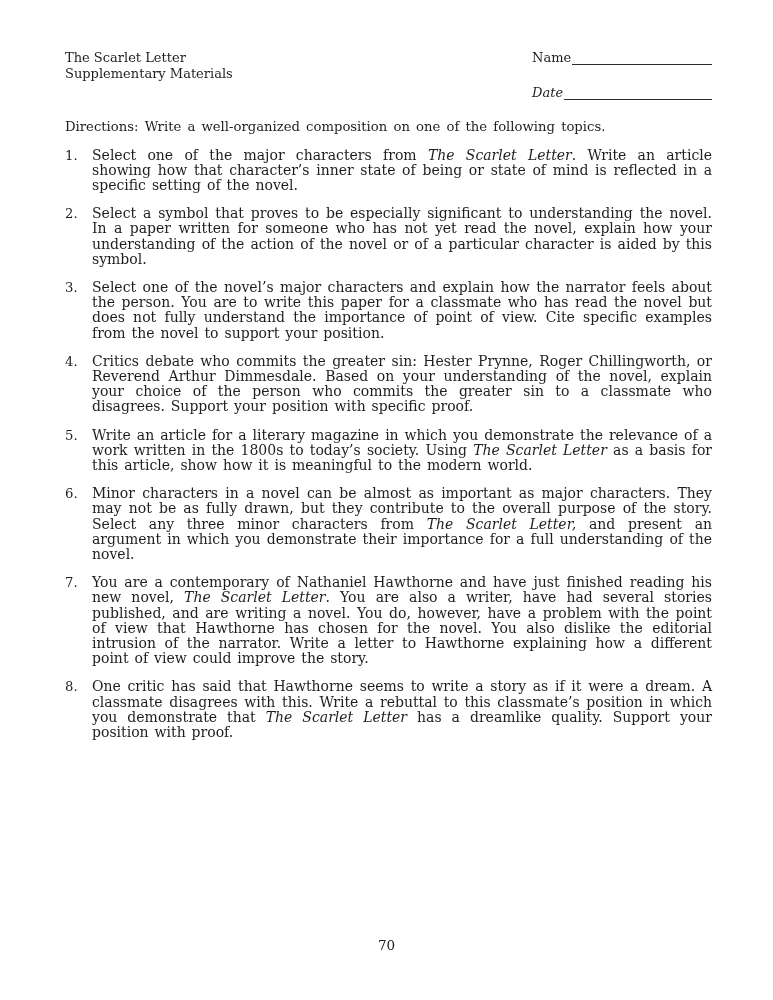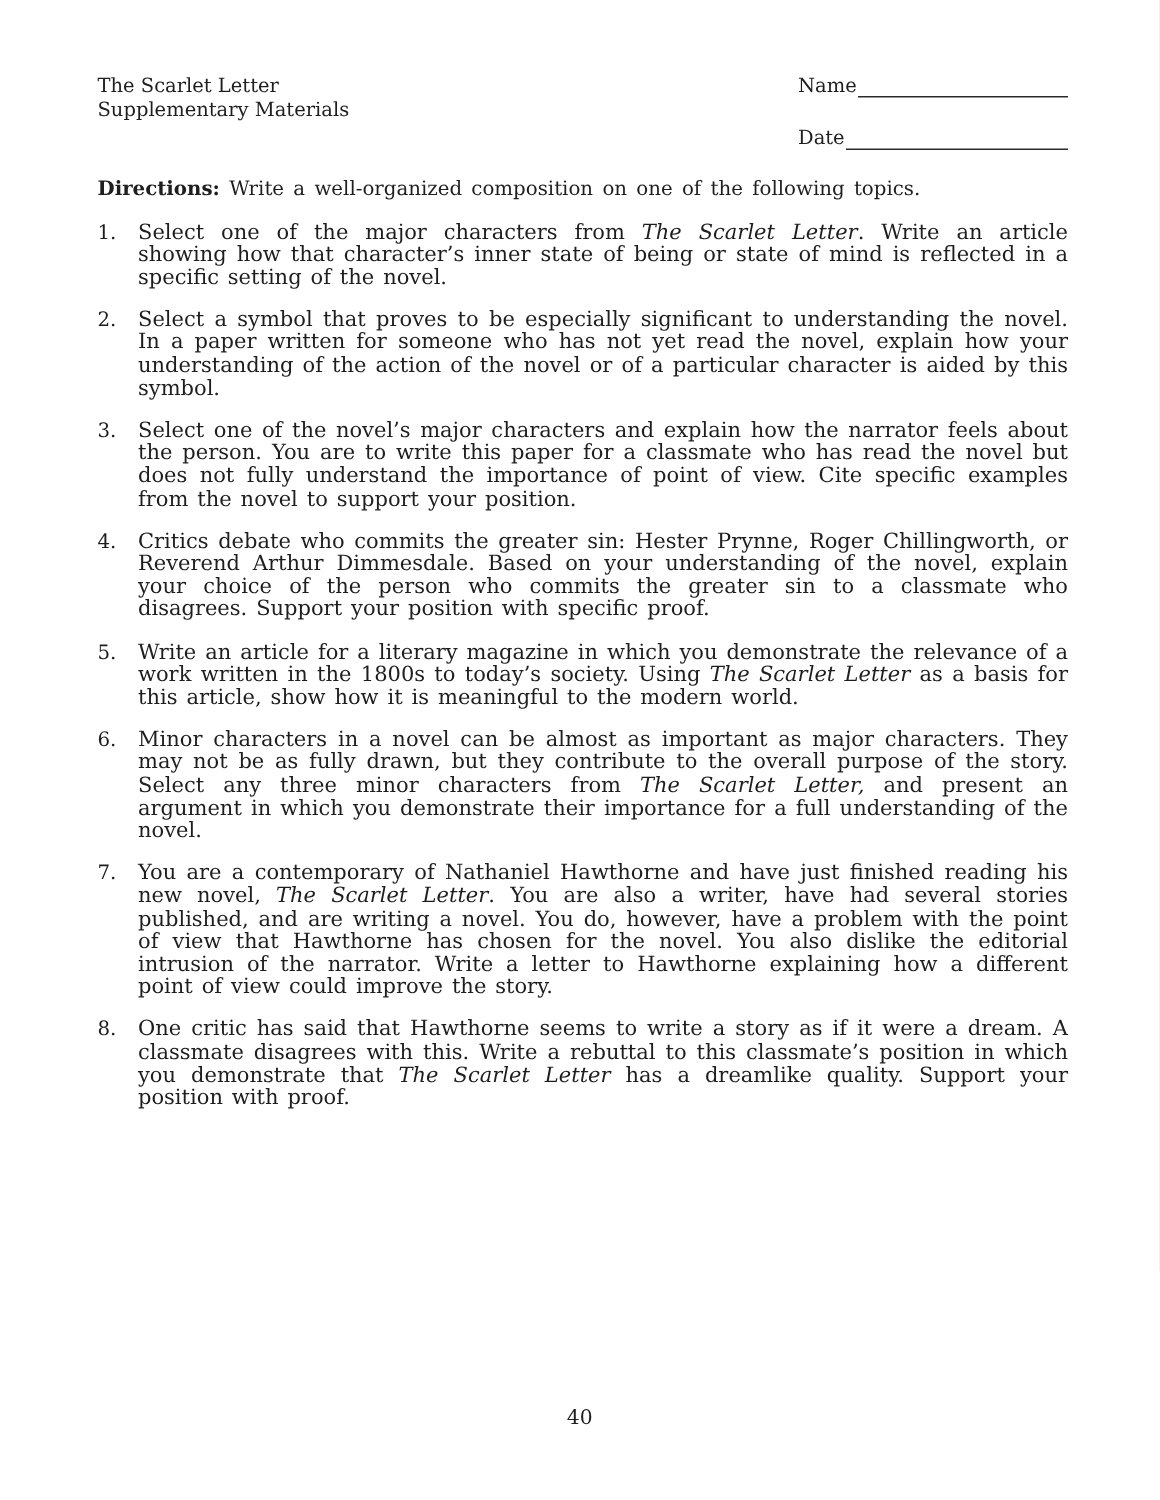--- a/index.html
+++ b/index.html
@@ -14,35 +14,35 @@
     box-sizing: border-box;
     padding: 50px 61px 0 65px;
     overflow: hidden;
   }
 
   
   .header-row { display: flex; justify-content: space-between; align-items: flex-start; }
   .header-left { font-size: 13px; line-height: 15.5px; }
   .header-right { width: 180px; text-align: center; }
   .form-field { display: flex; align-items: flex-end; font-size: 13px; }
-  .form-field + .form-field { margin-top: 20px; }
+  .form-field + .form-field { margin-top: 20px; font-style: italic; }
   .field-line { flex: 1; border-bottom: 1px solid #2a2a2a; height: 14px; margin-left: 1px; }
 
   
   .doc-title {
     text-align: center;
     font-weight: bold;
     font-size: 20px;
     letter-spacing: 0.3px;
     margin-top: 22px;
   }
 
   
   .directions { margin-top: 19px; font-size: 13.2px; line-height: 15.5px; word-spacing: 2px; }
-  .directions .bold-label { font-weight: bold; }
+  .directions .bold-label { font-weight: normal; }
 
   
   .topics { margin-top: 4px; }
   .topic-item { display: flex; margin-top: 13px; }
   .topic-num { flex: 0 0 27px; font-size: 13.2px; line-height: 15.2px; }
   .topic-text {
     flex: 1;
     margin: 0;
     font-size: 14px;
     line-height: 15.2px;
@@ -120,15 +120,15 @@
       <div class="topic-item">
         <span class="topic-num">7.</span>
         <p class="topic-text"><span>You are a contemporary of Nathaniel Hawthorne and have just finished reading his new novel, </span><em>The Scarlet Letter</em><span>. You are also a writer, have had several stories published, and are writing a novel. You do, however, have a problem with the point of view that Hawthorne has chosen for the novel. You also dislike the editorial intrusion of the narrator. Write a letter to Hawthorne explaining how a different point of view could improve the story.</span></p>
       </div>
       <div class="topic-item">
         <span class="topic-num">8.</span>
         <p class="topic-text"><span>One critic has said that Hawthorne seems to write a story as if it were a dream. A classmate disagrees with this. Write a rebuttal to this classmate’s position in which you demonstrate that </span><em>The Scarlet Letter</em><span> has a dreamlike quality. Support your position with proof.</span></p>
       </div>
     </div>
 
-  <div class="page-number">40</div>
+  <div class="page-number">70</div>
 
 </div>
 
 </body></html>

